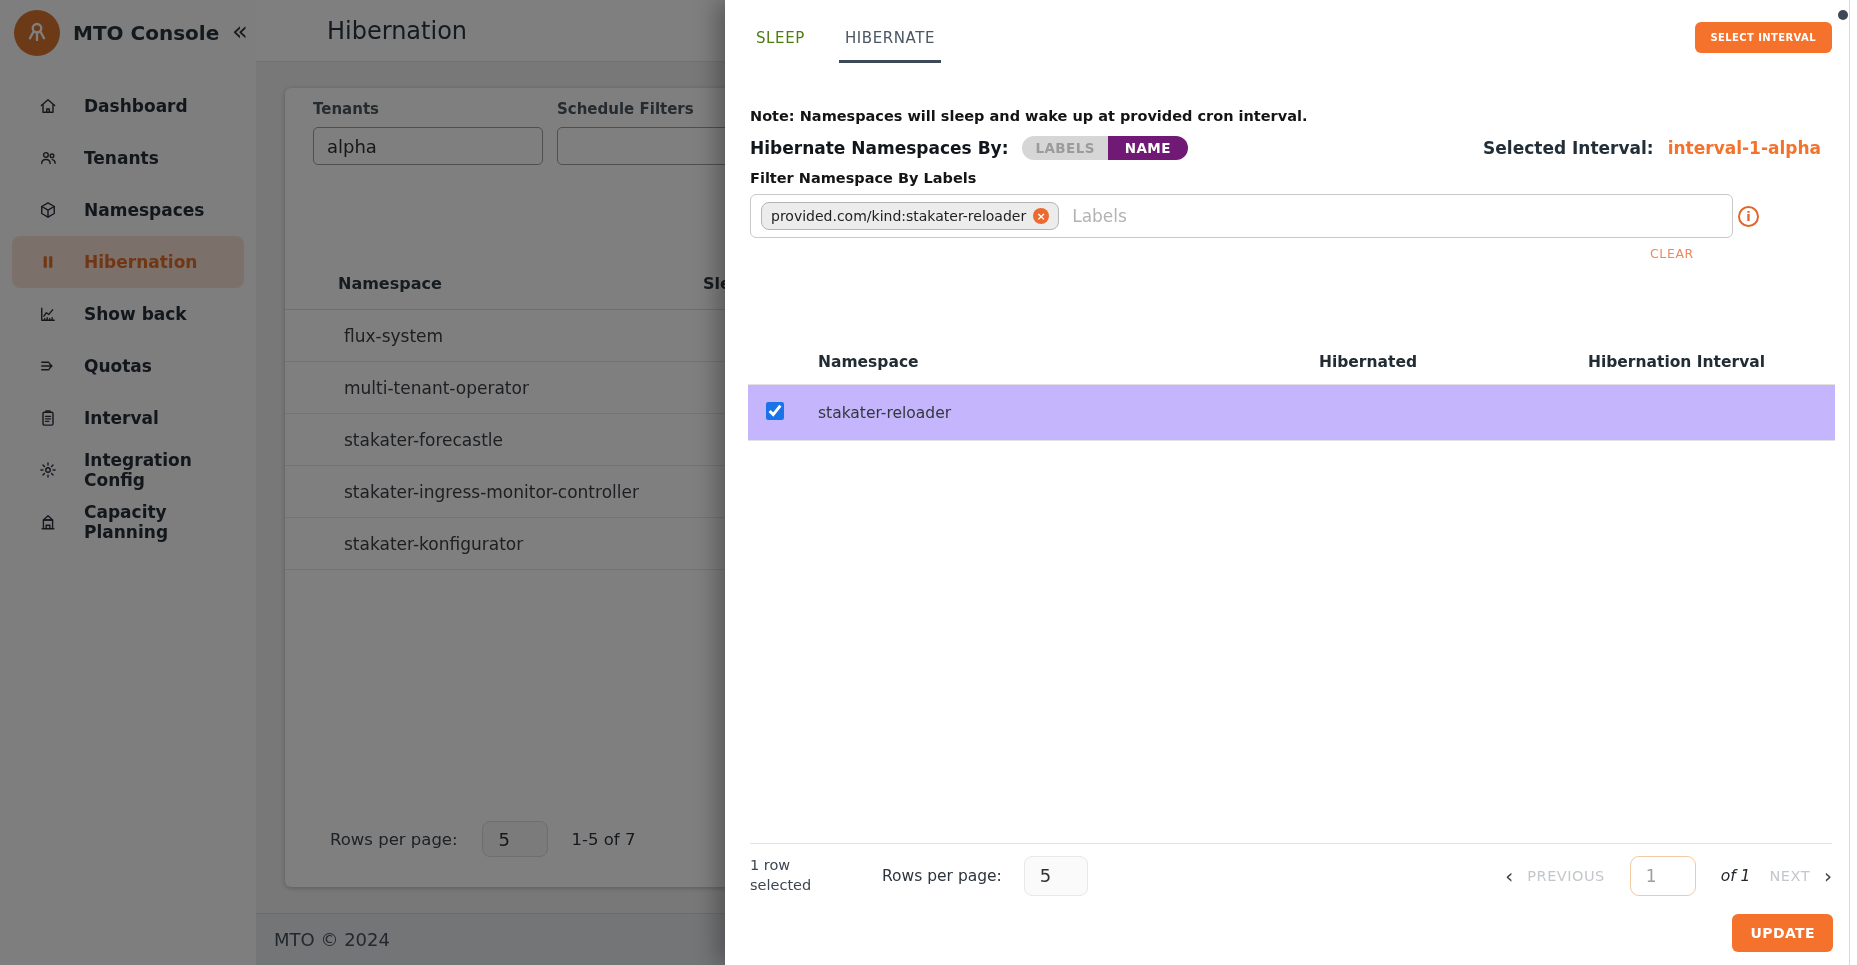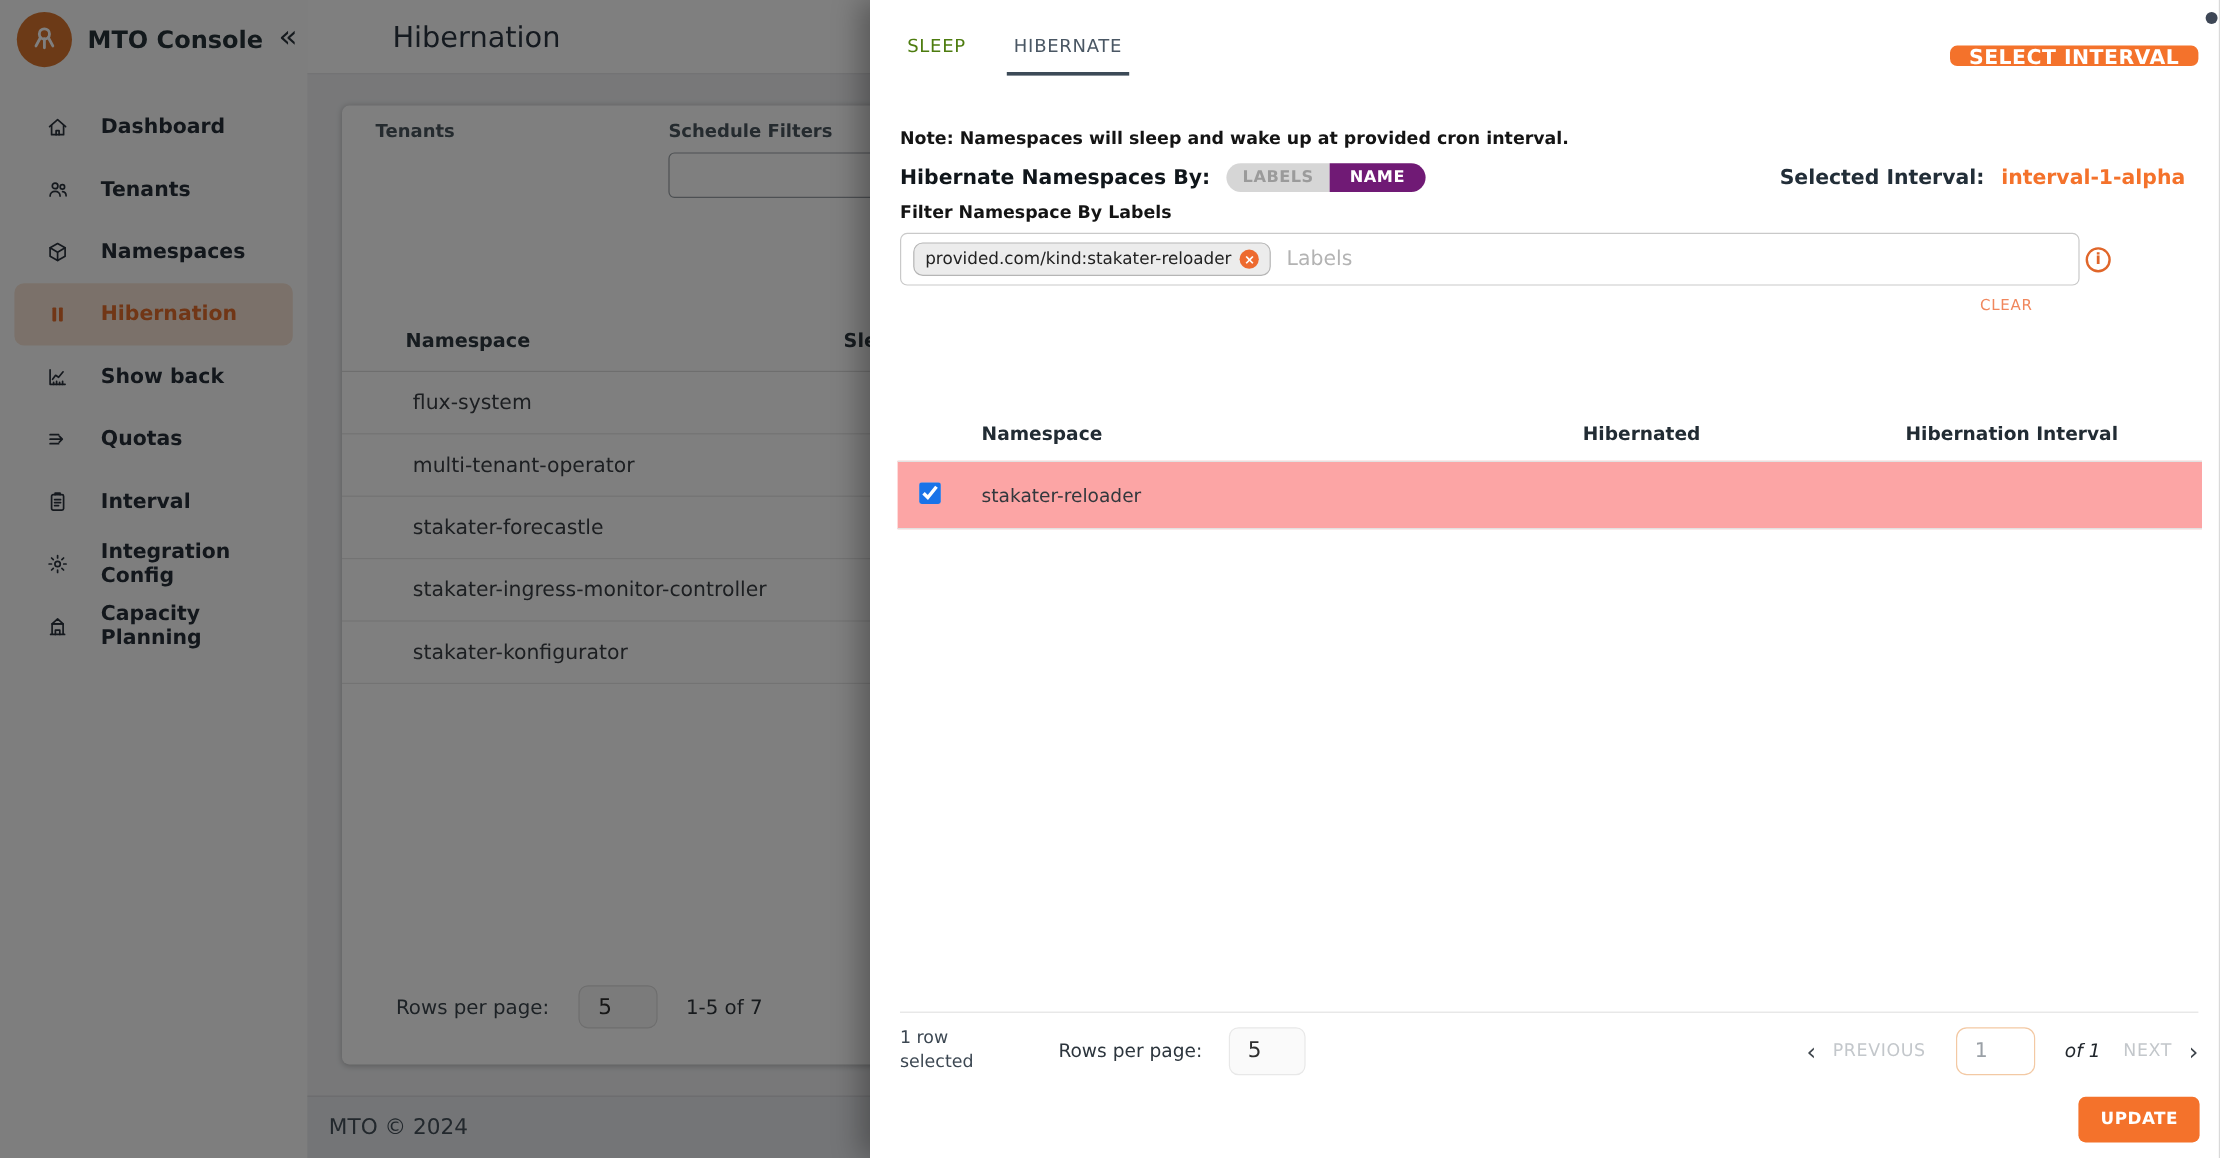--- a/index.html
+++ b/index.html
@@ -47,42 +47,42 @@
   
   .overlay { position:absolute; inset:0; background:rgba(0,0,0,.5); z-index:2; }
 
   
   .drawer { position:absolute; top:0; bottom:0; left:725px; right:0; background:#fff; z-index:3; box-shadow:-8px 0 22px rgba(0,0,0,.3); }
   .edge-line { position:absolute; top:0; bottom:0; right:7px; width:1px; background:#d9d9d9; }
   .tabs { position:absolute; top:20px; left:25px; display:flex; gap:28px; }
   .tab { padding:9px 6px 13px; font-size:15px; letter-spacing:.6px; color:#4d7c0f; border-bottom:3px solid transparent; cursor:pointer; }
   .tab.active { color:#4a5764; font-weight:500; border-bottom-color:#3c4a57; }
   .btn-orange { background:#f4722b; color:#fff; border:none; border-radius:6px; font-weight:bold; font-family:inherit; cursor:pointer; letter-spacing:.4px; }
-  .select-interval { position:absolute; top:38px; right:25px; height:17px; padding:0 16px; font-size:17px; }
+  .select-interval { position:absolute; top:22px; right:25px; height:31px; padding:0 16px; font-size:10px; }
   .note { position:absolute; top:108px; left:25px; font-size:14.5px; font-weight:700; color:#141414; }
   .hib-by-row { position:absolute; top:136px; left:25px; display:flex; align-items:center; }
   .hib-by-label { font-size:17px; font-weight:700; color:#10161b; }
   .toggle { display:inline-flex; margin-left:14px; }
   .toggle-btn { height:24px; display:flex; align-items:center; font-size:13.5px; font-weight:bold; letter-spacing:.4px; cursor:pointer; }
   .toggle-btn.labels { background:#d6d6d6; color:#9b9b9b; border-radius:12px 0 0 12px; padding:0 13px; }
   .toggle-btn.name { background:#701a75; color:#fff; border-radius:0 12px 12px 0; padding:0 17px; }
   .sel-interval-wrap { position:absolute; top:138px; right:36px; display:flex; gap:14px; align-items:center; }
   .sel-interval-label { font-size:17px; font-weight:700; color:#222e38; }
   .sel-interval-value { font-size:17px; font-weight:700; color:#f4722b; }
   .filter-ns-label { position:absolute; top:170px; left:25px; font-size:14.5px; font-weight:700; color:#141414; }
   .labels-box { position:absolute; top:194px; left:25px; width:983px; height:44px; border:1.5px solid #c9c9c9; border-radius:6px; display:flex; align-items:center; padding:0 10px; }
   .chip { display:flex; align-items:center; gap:7px; height:28px; background:#ececec; border:1px solid #b5b5b5; border-radius:8px; padding:0 9px; font-size:14px; color:#222; }
   .chip-x { width:16px; height:16px; border-radius:50%; background:#ed6a2f; color:#fff; font-size:11px; font-weight:bold; display:flex; align-items:center; justify-content:center; cursor:pointer; line-height:1; }
   .labels-placeholder { margin-left:13px; font-size:17px; color:#b3b3b3; }
   .info-icon { position:absolute; top:206px; left:1013px; width:21px; height:21px; border:2px solid #e0662a; border-radius:50%; color:#e0662a; font-size:13px; font-weight:bold; display:flex; align-items:center; justify-content:center; cursor:pointer; }
   .clear-link { position:absolute; top:246px; left:925px; font-size:12.5px; letter-spacing:.6px; color:#f0875d; cursor:pointer; }
 
   .d-table { position:absolute; left:23px; top:340px; width:1087px; }
   .d-head { display:flex; height:44px; align-items:center; }
-  .d-row { display:flex; height:57px; align-items:center; background:#fca5a5; border-top:1px solid #e2e2e2; border-bottom:1px solid #e2e2e2; }
+  .d-row { display:flex; height:57px; align-items:center; background:#c4b5fd; border-top:1px solid #e2e2e2; border-bottom:1px solid #e2e2e2; }
   .dc-select { width:70px; padding-left:18px; }
   .dc-namespace { width:400px; }
   .dc-hibernated { width:300px; text-align:center; }
   .dc-interval { flex:1; text-align:center; }
   .d-th { font-size:15.5px; font-weight:700; color:#222c34; }
   .d-td { font-size:15.5px; color:#33383d; }
   .d-checkbox { width:18px; height:18px; accent-color:#1a73e8; cursor:pointer; }
 
   .d-footer { position:absolute; left:25px; right:25px; top:843px; height:64px; border-top:1px solid #e3e3e3; display:flex; align-items:center; }
   .sel-count { width:70px; font-size:14.5px; color:#3c4752; line-height:1.35; }
@@ -205,20 +205,21 @@
   </aside>
 
   <div class="main">
     <div class="topbar">
       <h1 class="page-title">Hibernation</h1>
     </div>
 
     <div class="card">
       <div class="filter-group g1">
         <div class="filter-label">Tenants</div>
+        <input class="filter-input" type="text" value="alpha" style="">
       </div>
       <div class="filter-group g2">
         <div class="filter-label">Schedule Filters</div>
         <input class="filter-input" type="text" value="" style="">
       </div>
 
       <div class="bg-table">
         <div class="bg-th-row">
           <span class="bg-th c1">Namespace</span>
           <span class="bg-th c2">Sle</span>

